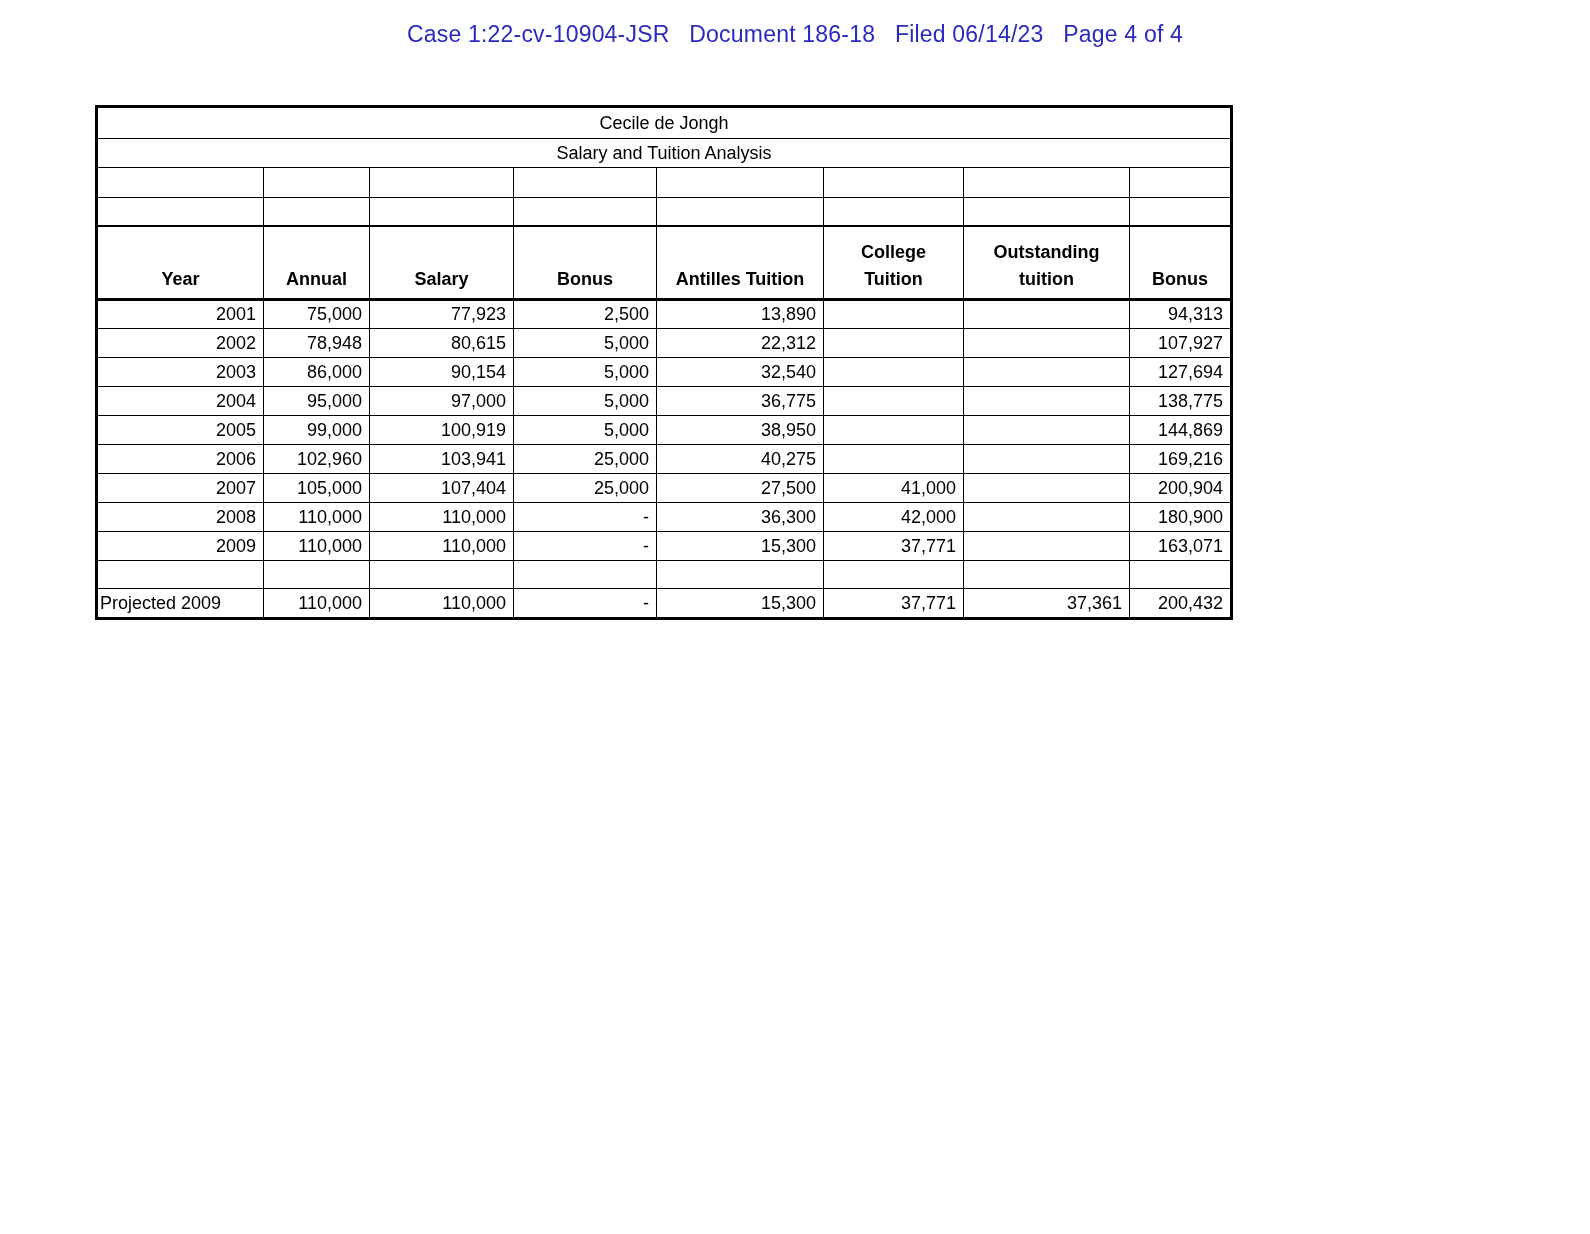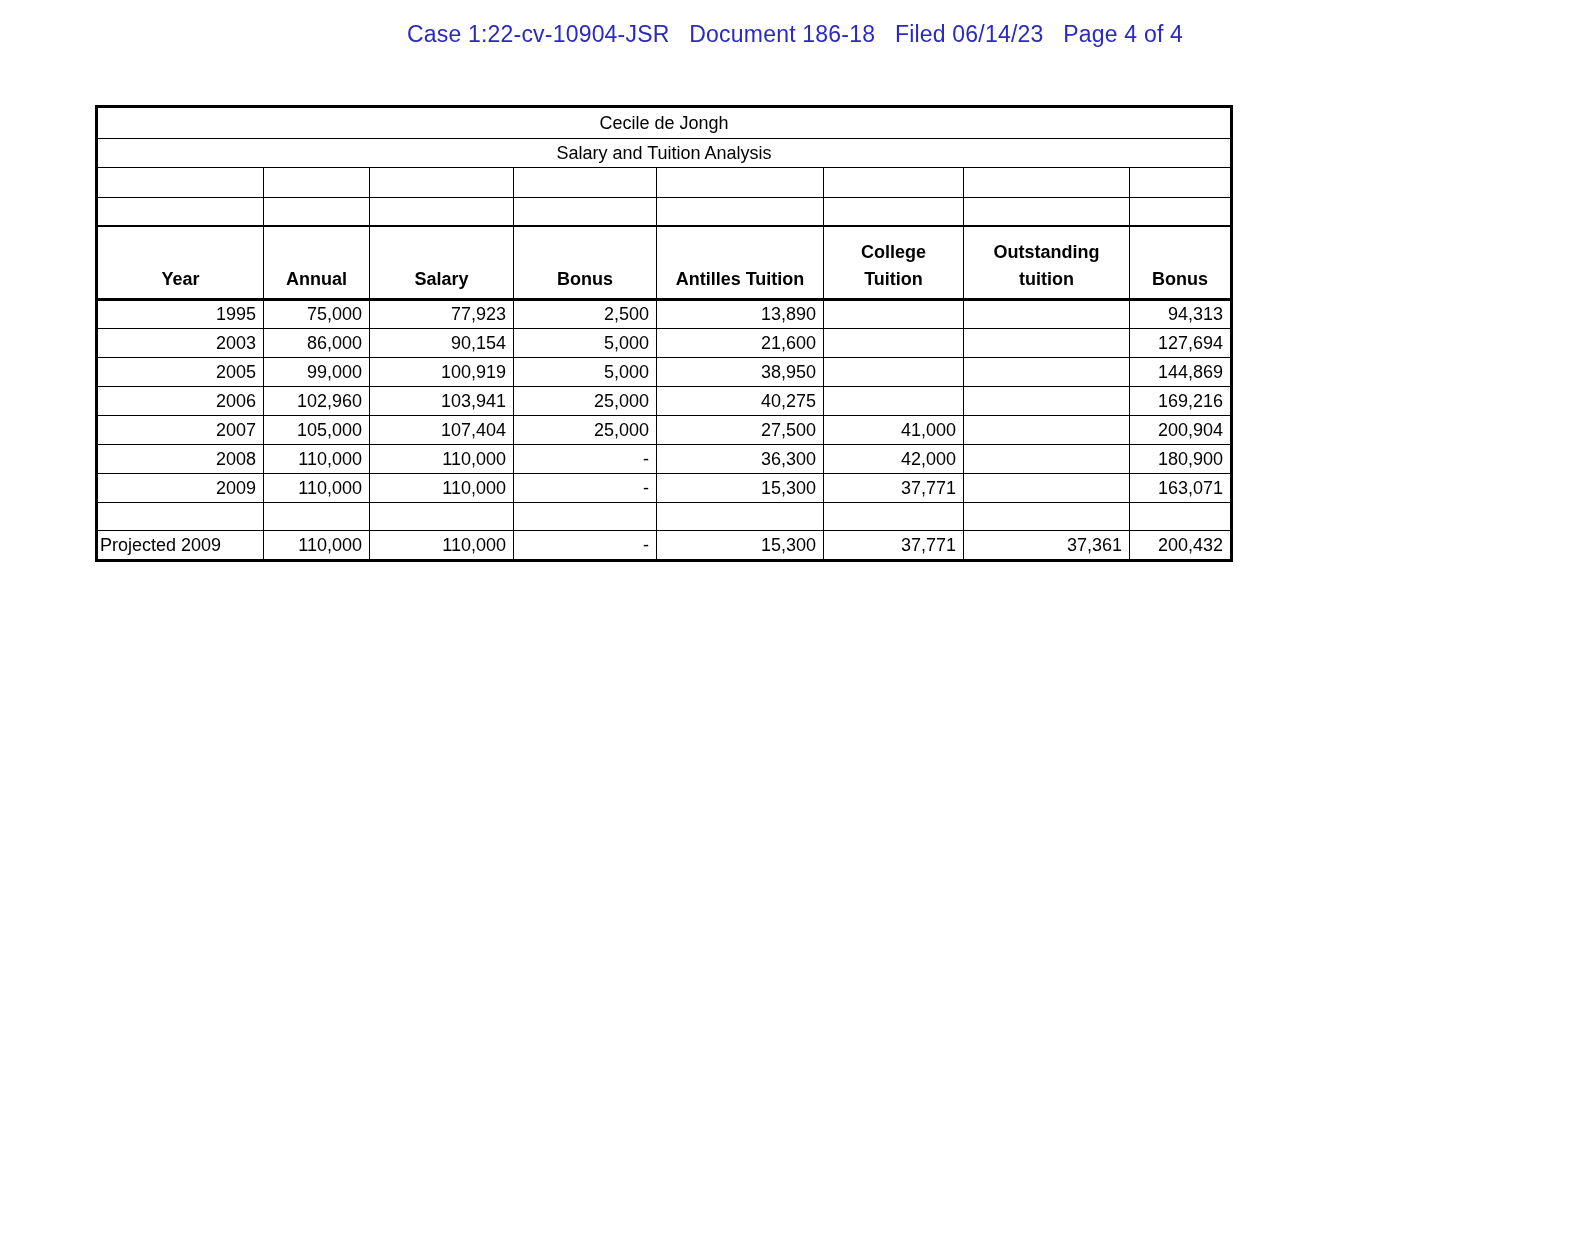--- a/index.html
+++ b/index.html
@@ -122,38 +122,58 @@
           <td>Bonus</td>
           <td>Antilles Tuition</td>
           <td>College
 Tuition</td>
           <td>Outstanding
 tuition</td>
           <td>Bonus</td>
         </tr>
 
         <tr class="r-data">
-          <td>1995</td>
+          <td>2001</td>
           <td>75,000</td>
           <td>77,923</td>
           <td>2,500</td>
           <td>13,890</td>
           <td></td>
           <td></td>
           <td>94,313</td>
         </tr>
         <tr class="r-data">
+          <td>2002</td>
+          <td>78,948</td>
+          <td>80,615</td>
+          <td>5,000</td>
+          <td>22,312</td>
+          <td></td>
+          <td></td>
+          <td>107,927</td>
+        </tr>
+        <tr class="r-data">
           <td>2003</td>
           <td>86,000</td>
           <td>90,154</td>
           <td>5,000</td>
-          <td>21,600</td>
+          <td>32,540</td>
           <td></td>
           <td></td>
           <td>127,694</td>
+        </tr>
+        <tr class="r-data">
+          <td>2004</td>
+          <td>95,000</td>
+          <td>97,000</td>
+          <td>5,000</td>
+          <td>36,775</td>
+          <td></td>
+          <td></td>
+          <td>138,775</td>
         </tr>
         <tr class="r-data">
           <td>2005</td>
           <td>99,000</td>
           <td>100,919</td>
           <td>5,000</td>
           <td>38,950</td>
           <td></td>
           <td></td>
           <td>144,869</td>

